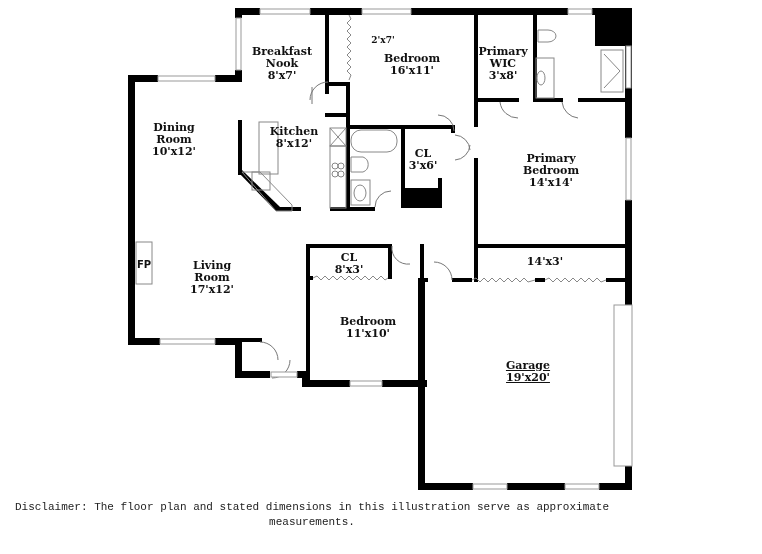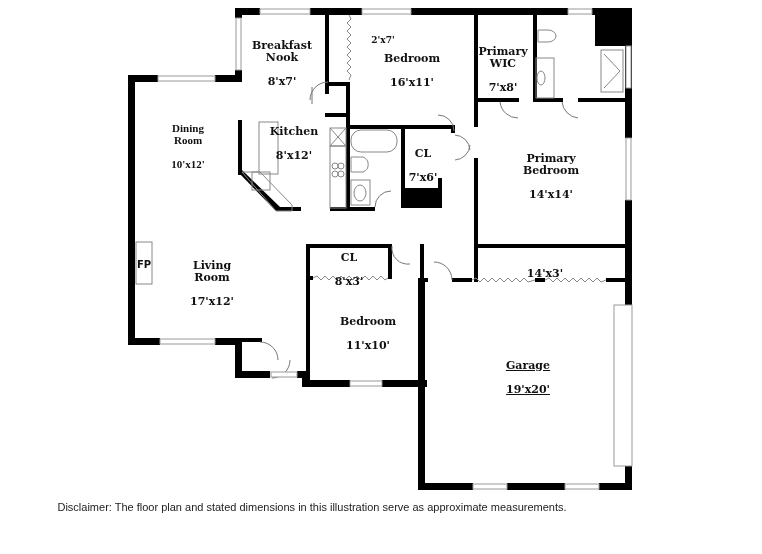--- a/index.html
+++ b/index.html
@@ -1,22 +1,22 @@
 <!DOCTYPE html>
 <html><head>
 <meta charset="utf-8">
 <style>
   html, body { margin:0; padding:0; background:#ffffff; }
   body { width:762px; height:554px; position:relative; overflow:hidden; font-family:"DejaVu Serif", serif; }
   #plan { position:absolute; left:0; top:0; width:762px; height:554px; }
   .room-label { position:absolute; text-align:center; font-family:"DejaVu Serif", serif; font-weight:bold; font-size:11px; line-height:12px; color:#111; transform:translateX(-50%); white-space:nowrap; }
-  .room-label .dim { font-weight:bold;margin-top:12px; }
+  .room-label .dim { font-weight:bold; }
   .small-label { font-size:9px; line-height:10px; }
   .fp-label { position:absolute; font-family:"DejaVu Sans", sans-serif; font-weight:bold; font-size:10px; color:#111; }
-  #disclaimer { position:absolute; left:0; width:624px; top:500px; text-align:center; font-family:Liberation Sans, sans-serif; font-size:11px; line-height:15px; color:#222; }
+  #disclaimer { position:absolute; left:0; width:624px; top:500px; text-align:center; font-family:Liberation Mono, monospace; font-size:11px; line-height:15px; color:#222; }
 </style>
 </head>
 <body>
 
 <svg id="plan" viewBox="0 0 762 554" xmlns="http://www.w3.org/2000/svg">
   <g fill="#000">
 
     <rect x="235" y="8" width="25" height="7"></rect>
     <rect x="310" y="8" width="52" height="7"></rect>
     <rect x="411" y="8" width="157" height="7"></rect>
@@ -155,49 +155,49 @@
     <ellipse cx="360" cy="193" rx="6" ry="8"></ellipse>
     <path d="M538,30 L548,30 A8,6 0 0,1 548,42 L538,42 Z"></path>
     <rect x="536" y="58" width="18" height="40"></rect>
     <ellipse cx="541" cy="78" rx="4" ry="7"></ellipse>
     <rect x="601" y="50" width="22" height="42"></rect>
     <path d="M604,54 L620,71 L604,88"></path>
     <rect x="136" y="242" width="16" height="42"></rect>
   </g>
 </svg>
 
-<div class="room-label" style="left:282px;top:40px;">
+<div class="room-label" style="left:282px;top:46px;">
   <div>Breakfast</div>
   <div>Nook</div>
   <div class="dim">8'x7'</div>
 </div>
 <div class="room-label small-label" style="left:338px;top:35px;margin-left:45px;">
   <div>2'x7'</div>
 </div>
 <div class="room-label" style="left:412px;top:53px;">
   <div>Bedroom</div>
   <div class="dim">16'x11'</div>
 </div>
 <div class="room-label" style="left:503px;top:46px;">
   <div>Primary</div>
   <div>WIC</div>
-  <div class="dim">7'x8'</div>
-</div>
-<div class="room-label" style="left:188px;top:122px;font-family:Liberation Serif, serif;">
+  <div class="dim">3'x8'</div>
+</div>
+<div class="room-label" style="left:174px;top:122px;">
   <div>Dining</div>
   <div>Room</div>
   <div class="dim">10'x12'</div>
 </div>
 <div class="room-label" style="left:294px;top:126px;">
   <div>Kitchen</div>
   <div class="dim">8'x12'</div>
 </div>
 <div class="room-label" style="left:423px;top:148px;">
   <div>CL</div>
-  <div class="dim">7'x6'</div>
+  <div class="dim">3'x6'</div>
 </div>
 <div class="room-label" style="left:551px;top:153px;">
   <div>Primary</div>
   <div>Bedroom</div>
   <div class="dim">14'x14'</div>
 </div>
 <div class="room-label" style="left:212px;top:260px;">
   <div>Living</div>
   <div>Room</div>
   <div class="dim">17'x12'</div>

